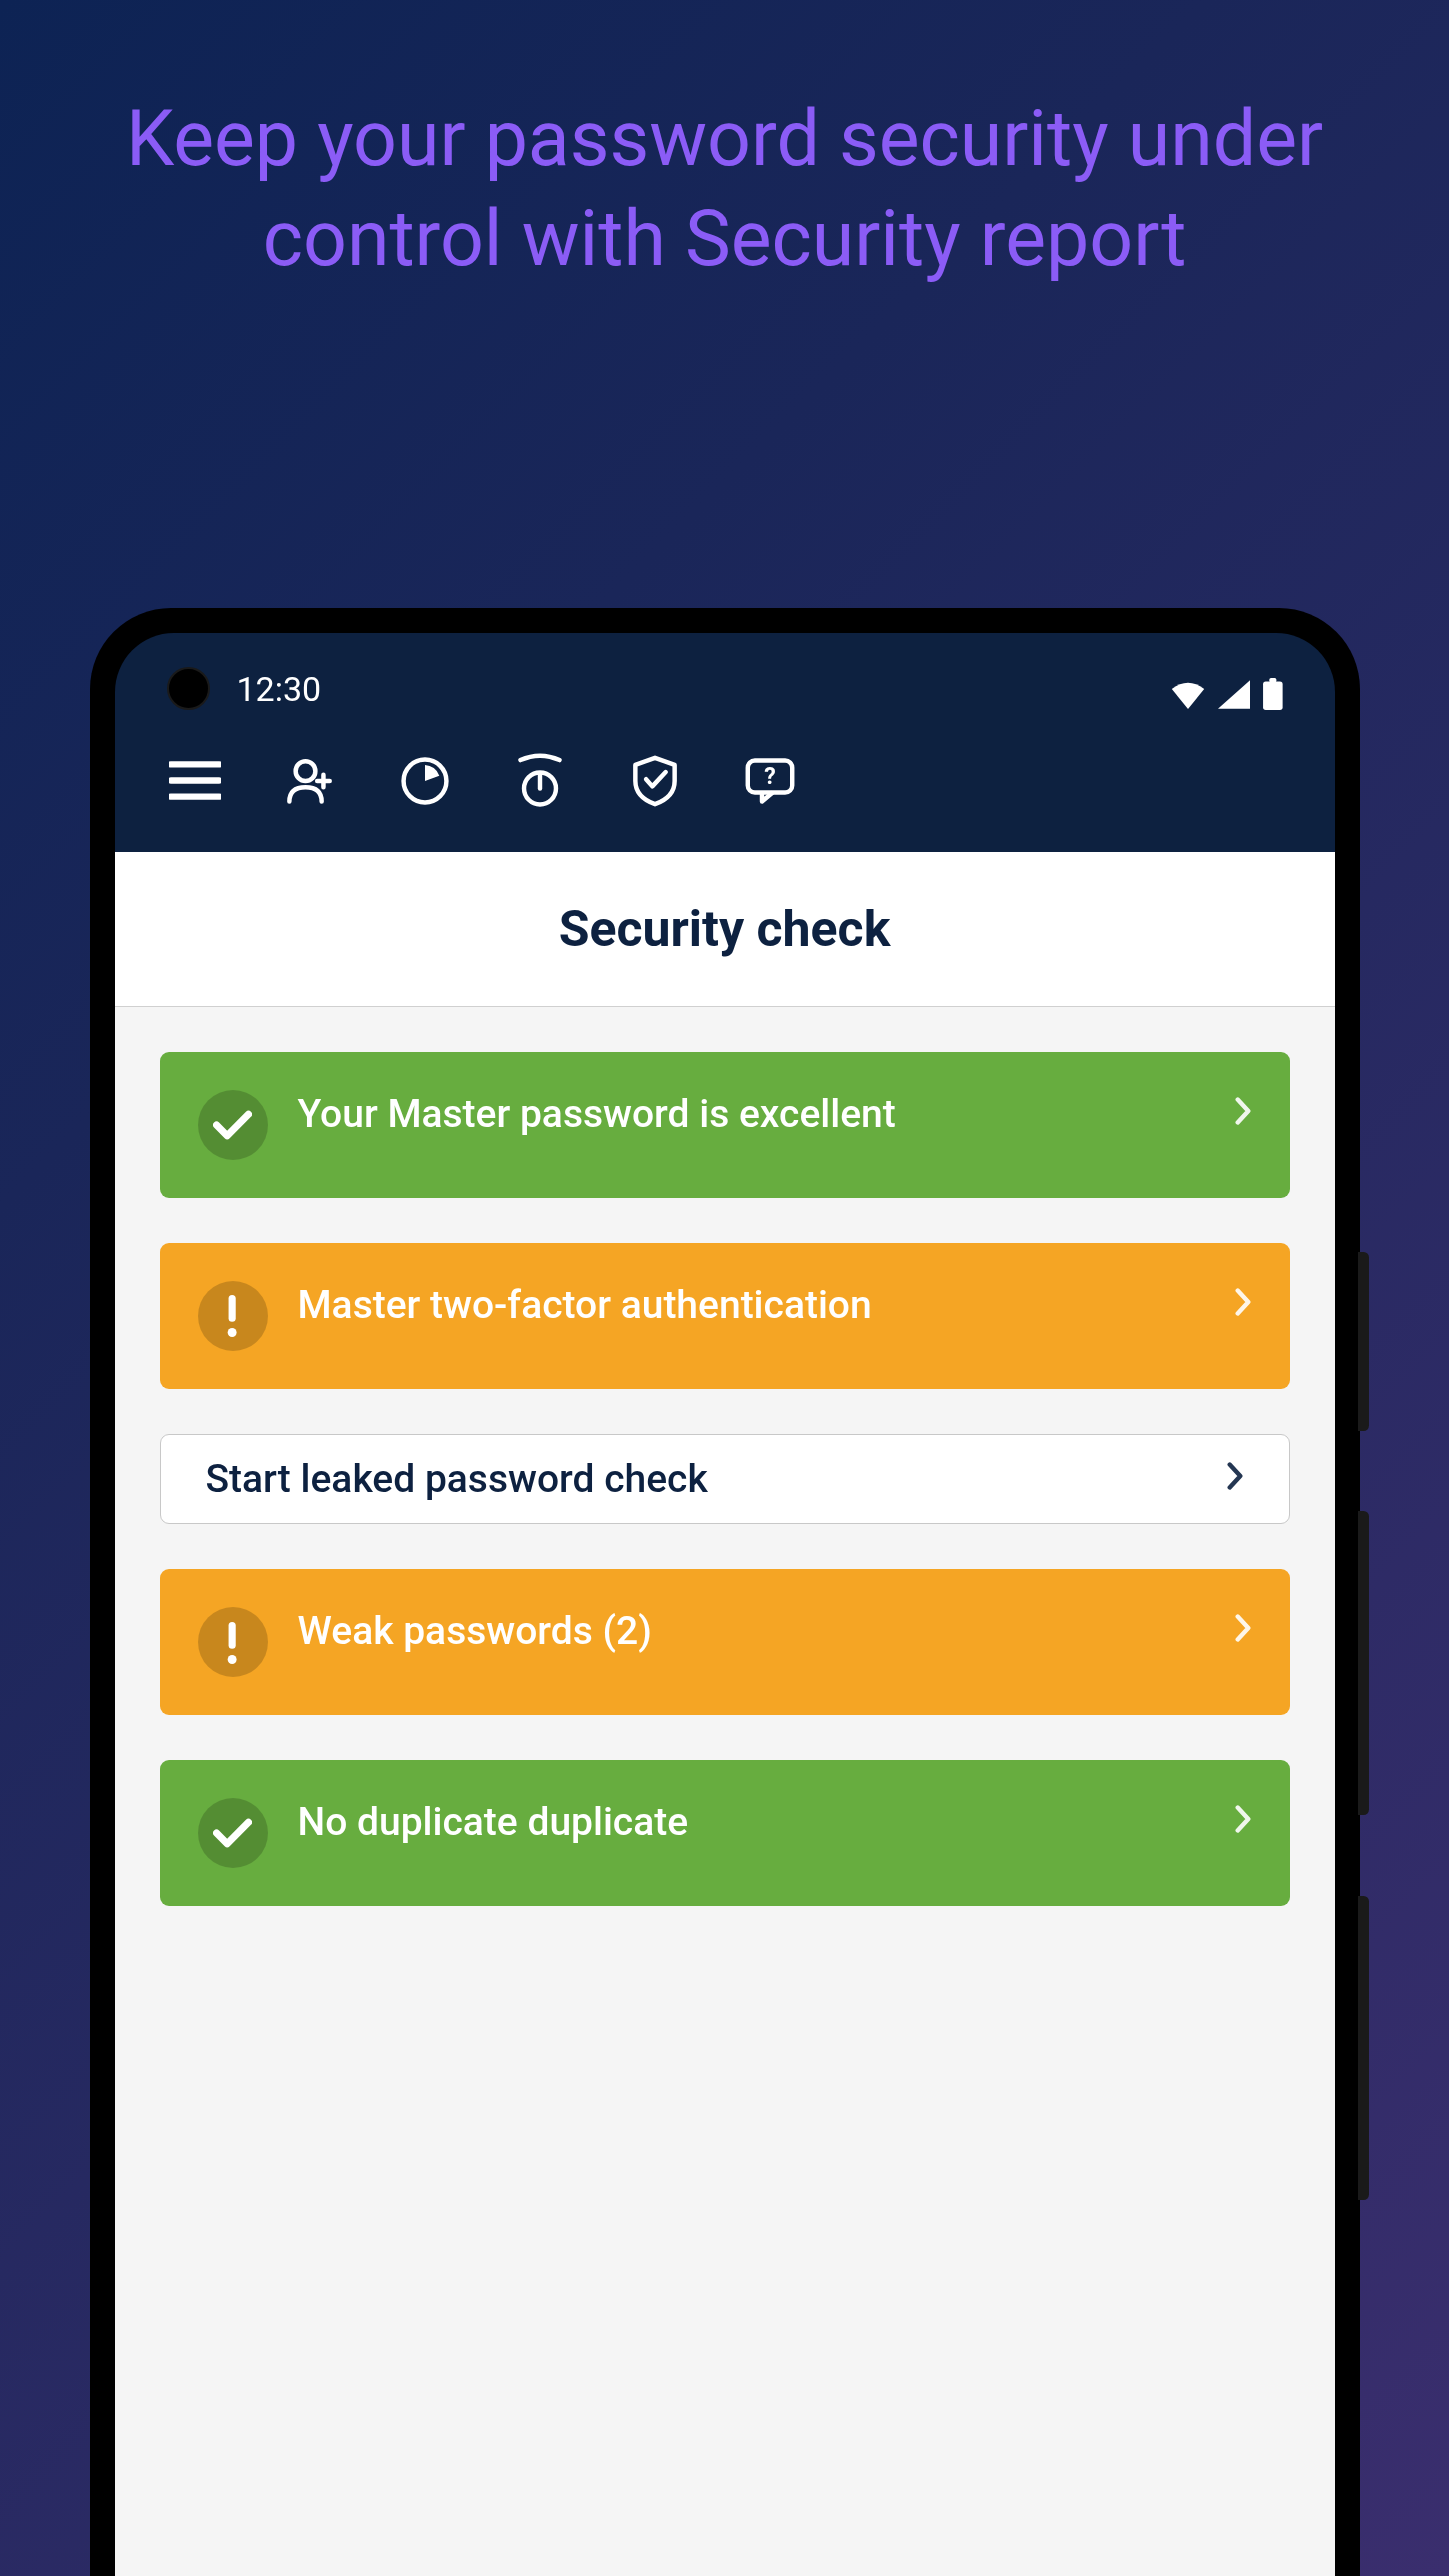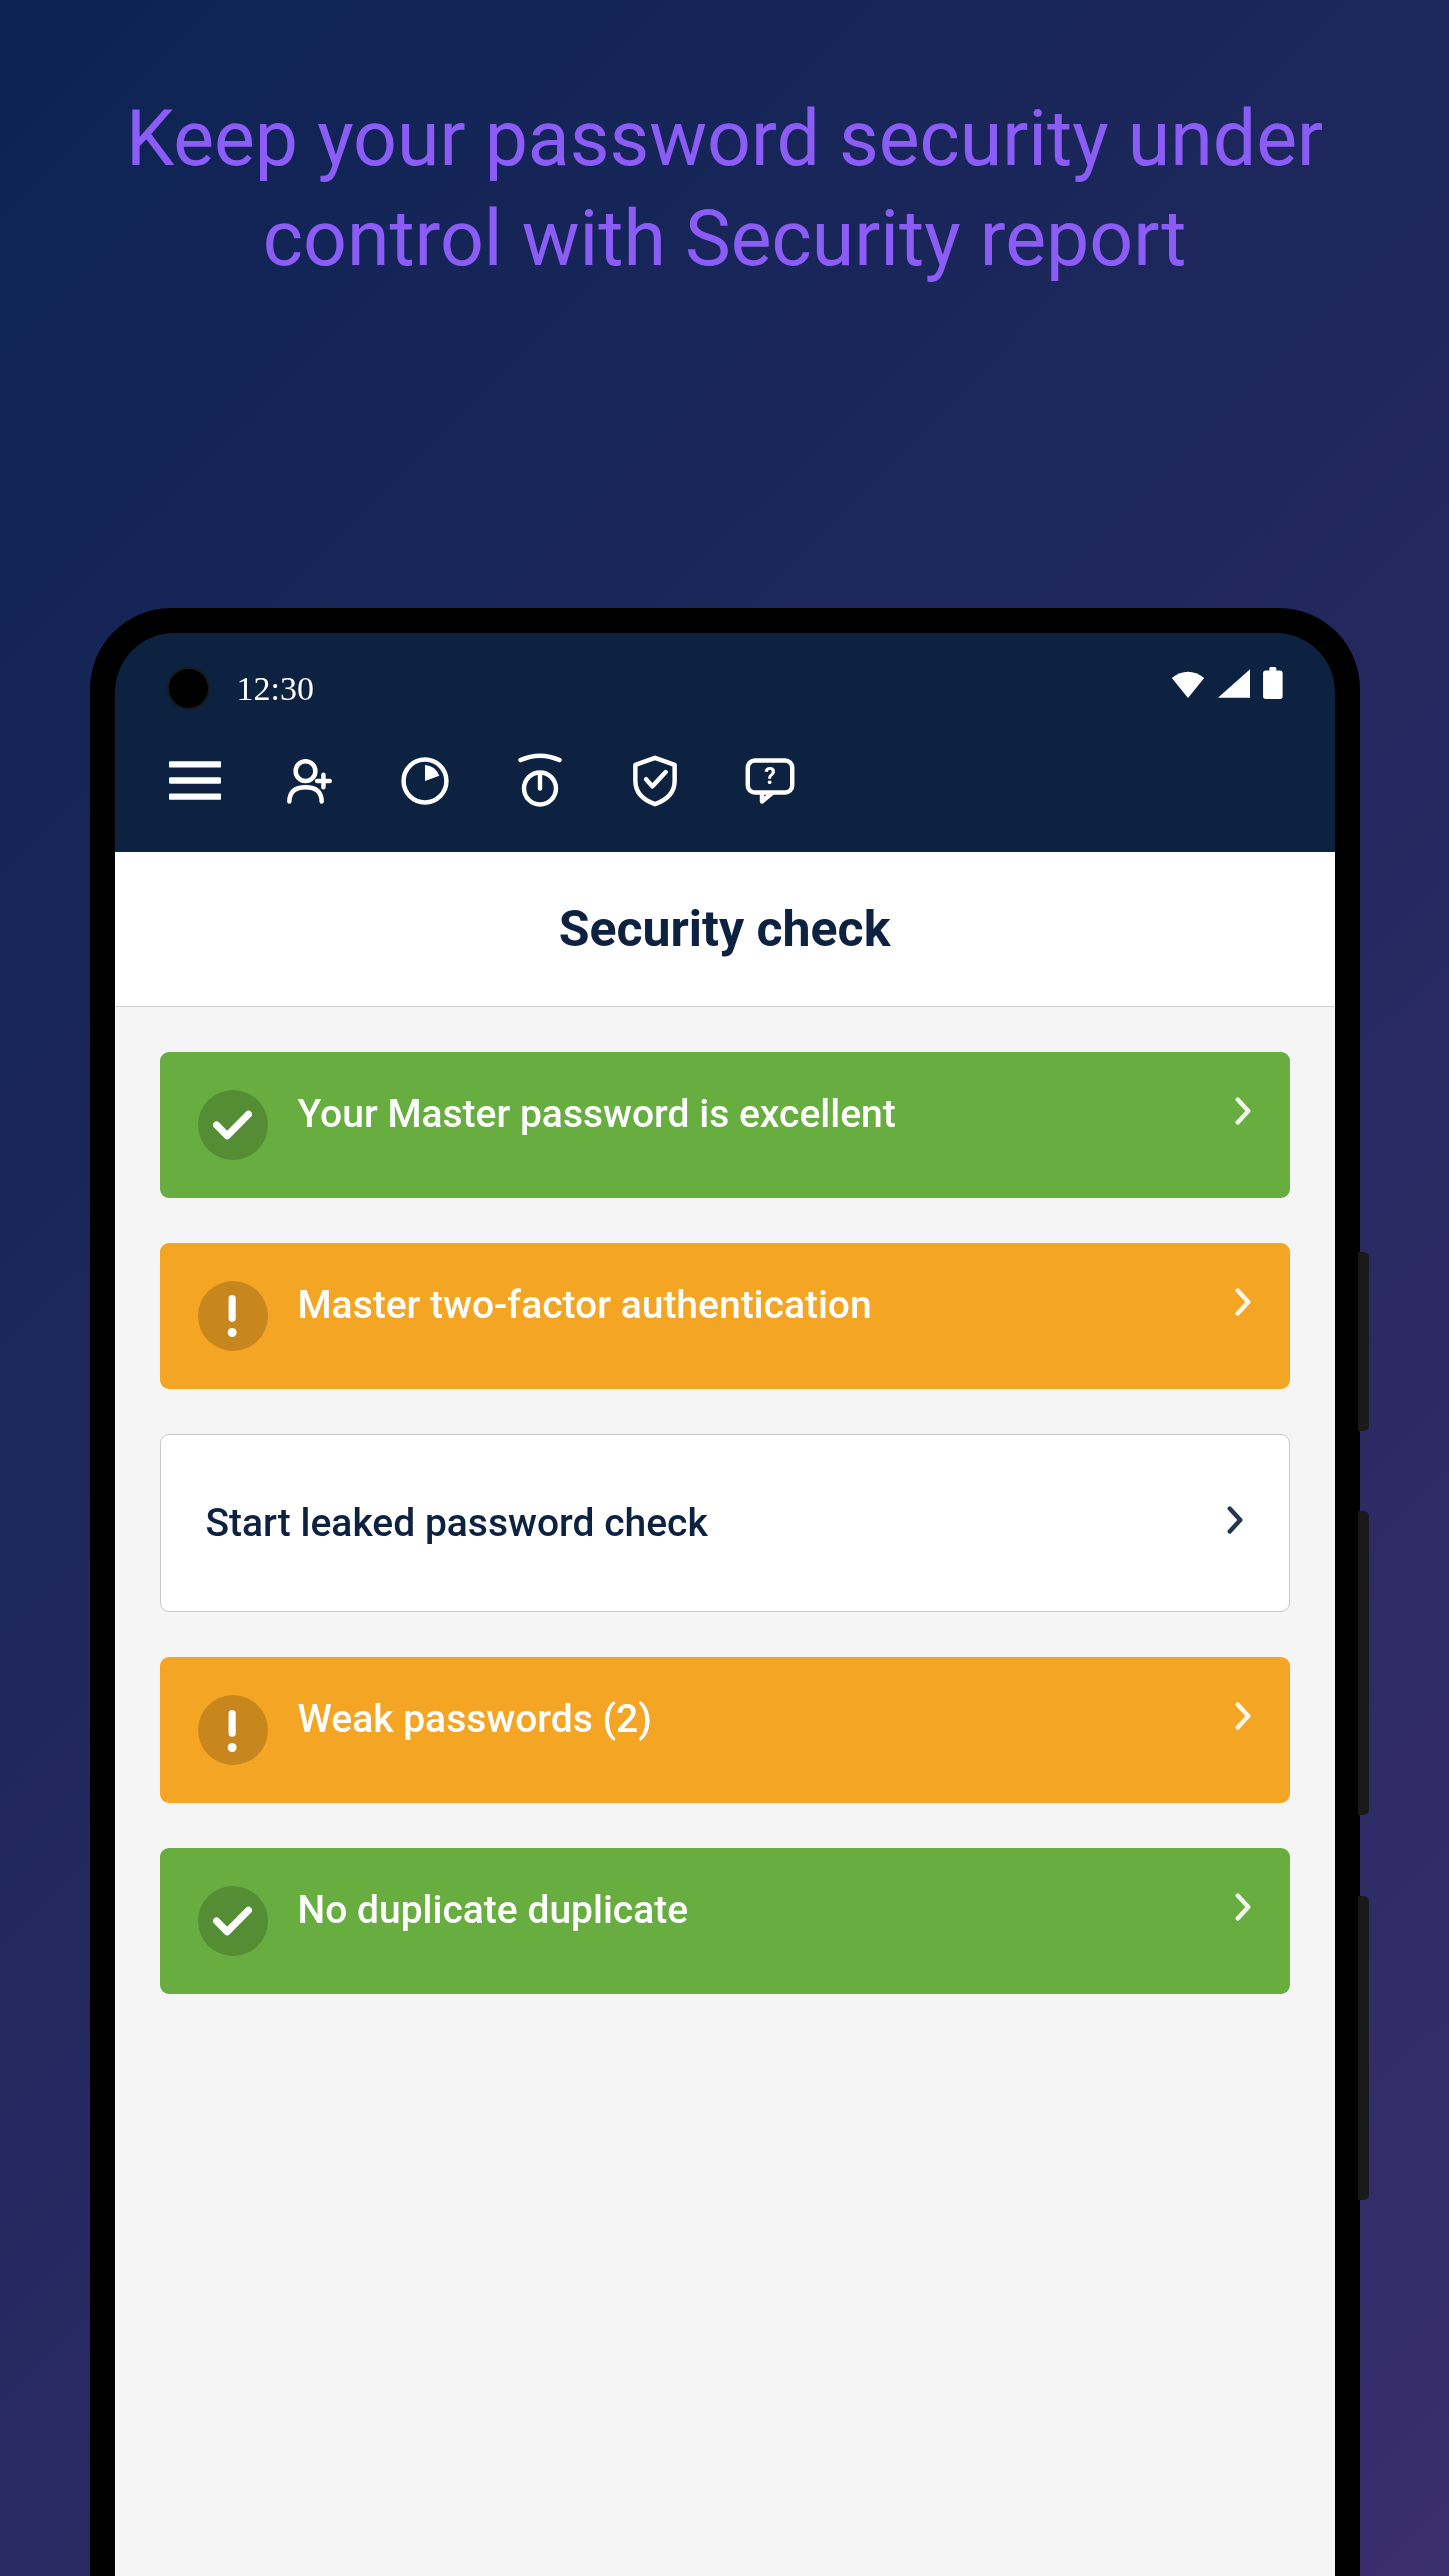--- a/index.html
+++ b/index.html
@@ -47,25 +47,24 @@
     right: -9px;
     width: 10.7px;
     background: #1a1a1a;
     border-radius: 0 5.4px 5.4px 0;
   }
   .side-button.btn1 { top: 644px; height: 179px; }
   .side-button.btn2 { top: 903px; height: 304px; }
   .side-button.btn3 { top: 1288px; height: 304px; }
   .status-bar {
     display: flex;
-    align-items: flex-start;
+    align-items: flex-end;
     justify-content: space-between;
     padding: 34px 52px 23px;
     color: #ffffff;
-    font-family: Liberation Serif, serif;
   }
   .status-left {
     display: flex;
     align-items: center;
     gap: 27px;
   }
   .camera-hole {
     width: 43px;
     height: 43px;
     background: #000;
@@ -123,21 +122,21 @@
     color: #ffffff;
   }
   .card.orange {
     background: #f5a524;
     color: #ffffff;
   }
   .card.white {
     background: #ffffff;
     color: #0d2140;
     border: 1.8px solid #c8c8c8;
-    padding: 64px 45px;
+    padding: 20px 45px;
   }
   .card-icon {
     width: 70px;
     height: 70px;
     border-radius: 50%;
     display: flex;
     align-items: center;
     justify-content: center;
     margin-right: 30px;
     flex-shrink: 0;

